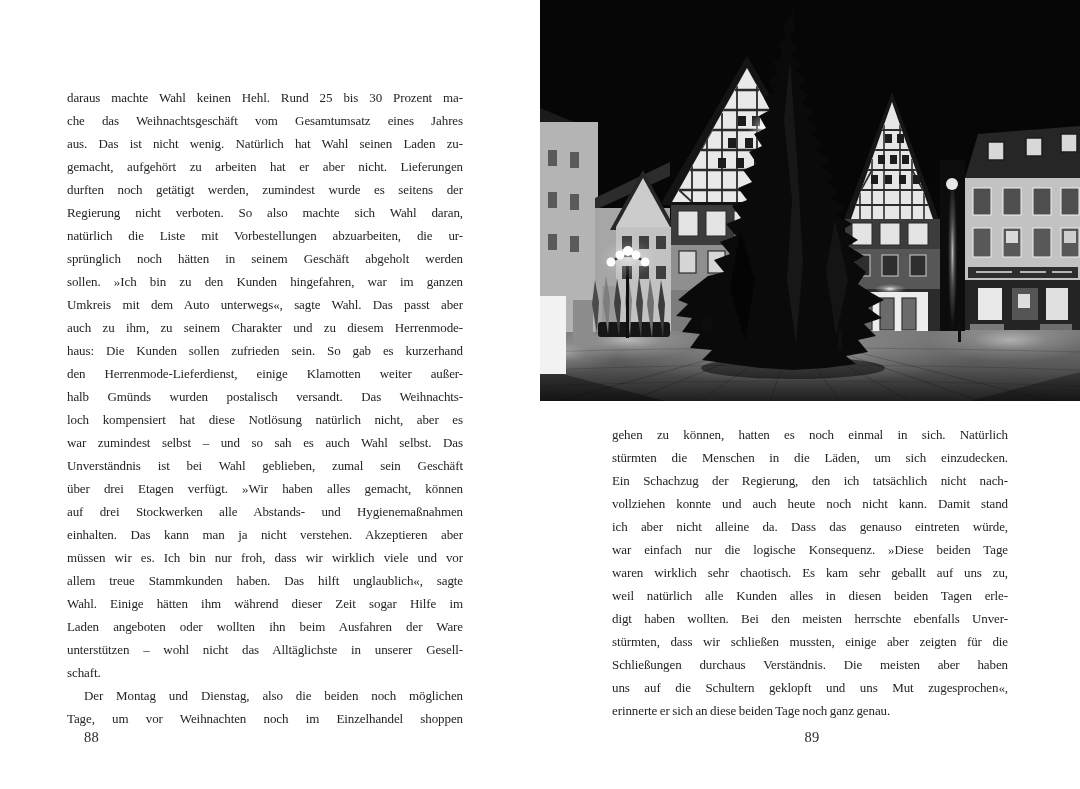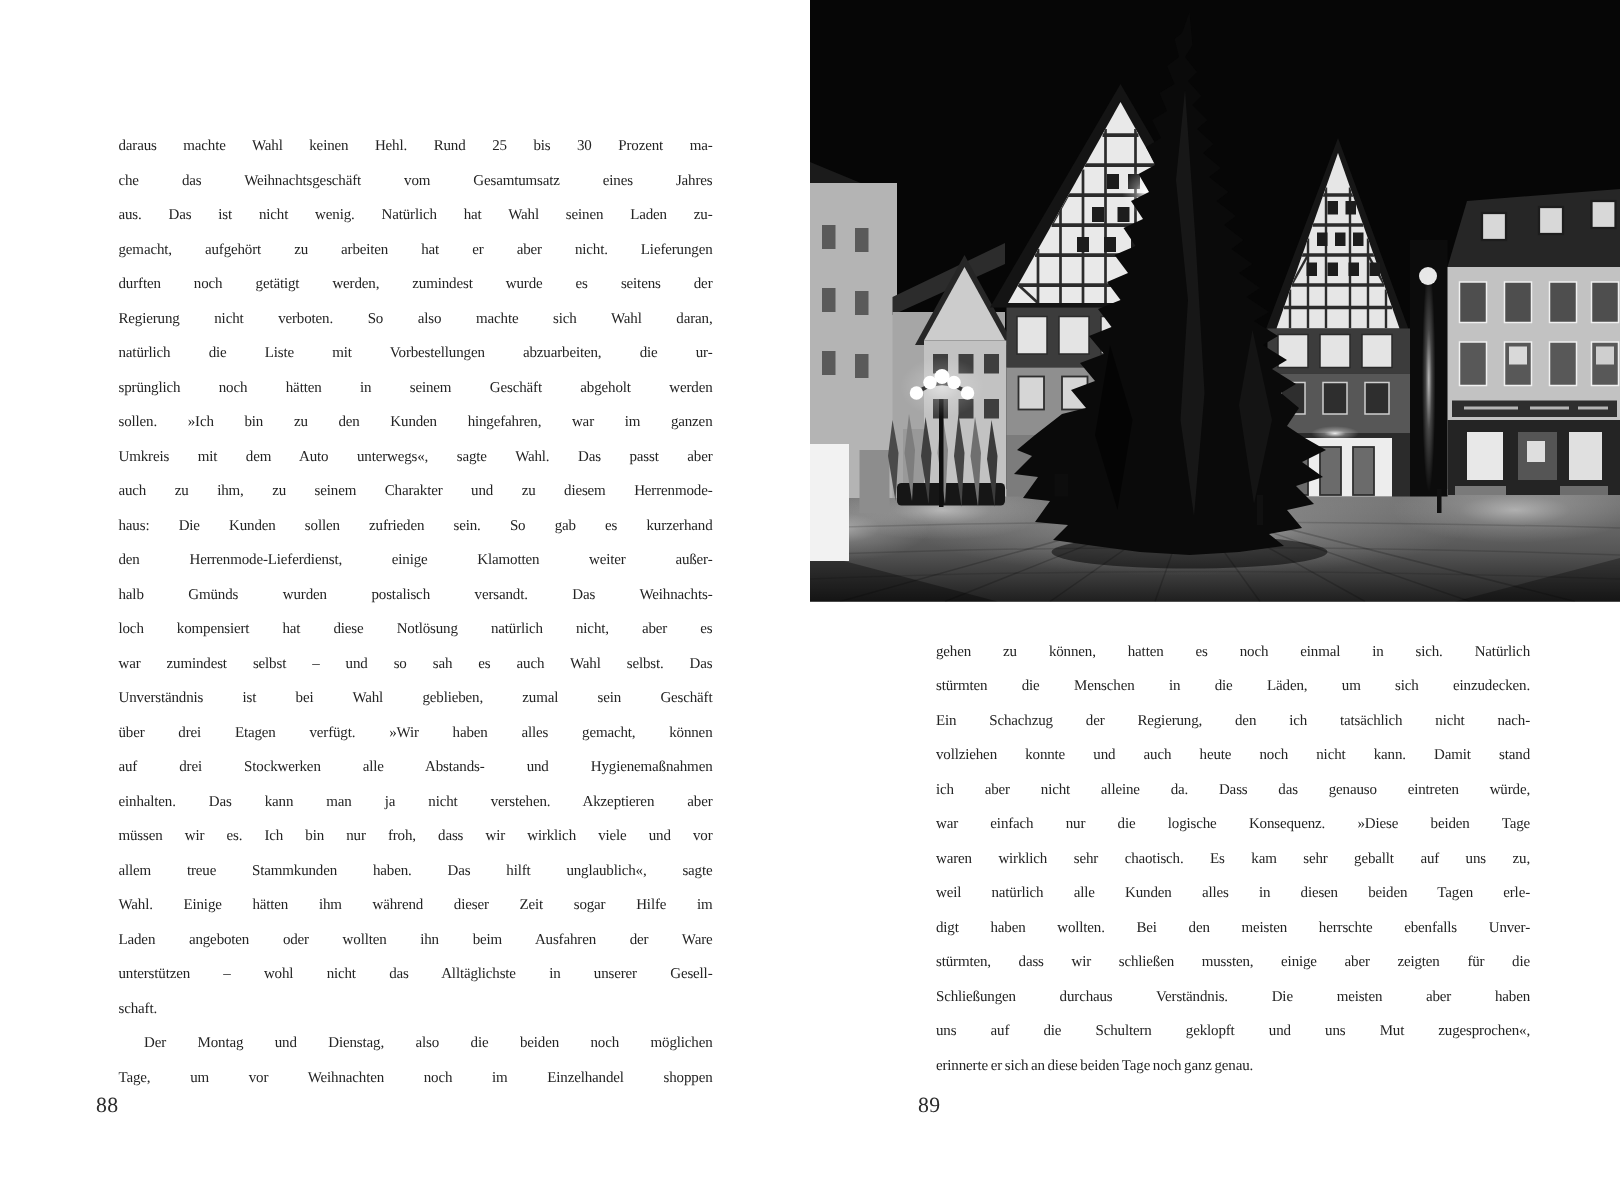--- a/index.html
+++ b/index.html
@@ -1,31 +1,31 @@
 <!DOCTYPE html>
 <html><head>
 <meta charset="utf-8">
 <style>
   html,body{margin:0;padding:0;background:#ffffff;}
   .spread{
     position:relative;width:1080px;height:789px;background:#ffffff;
     font-family:"Liberation Serif","DejaVu Serif",serif;color:#242424;overflow:hidden;
   }
   .textblock{
-    position:absolute;width:396px;font-size:10px;line-height:23px;
-    letter-spacing:-0.1px;word-spacing:-0.6px;margin-left:12px;
+    position:absolute;width:396px;font-size:13px;line-height:23px;
+    letter-spacing:-0.1px;word-spacing:-0.6px;
   }
   .tline{height:23px;white-space:nowrap;overflow:visible;}
   .tline.just{text-align:justify;text-align-last:justify;}
   .tline.ind{text-indent:17px;}
   .left-text{left:67px;top:86px;}
   .right-text{left:612px;top:423px;}
   .pagenum{position:absolute;font-size:14.5px;letter-spacing:0.3px;color:#2b2b2b;}
-  .pagenum.left-num{left:64px;top:729px;text-align:right;}
-  .pagenum.right-num{left:612px;top:729px;width:400px;text-align:left;}
+  .pagenum.left-num{left:84px;top:729px;text-align:right;}
+  .pagenum.right-num{left:612px;top:729px;width:400px;text-align:center;}
   .photo{position:absolute;left:540px;top:0;width:540px;height:401px;margin:0;background:#060606;}
   .photo svg{display:block;width:540px;height:401px;}
 </style>
 </head>
 <body>
 
 <div class="spread">
 
   <section>
     <div class="textblock left-text">

